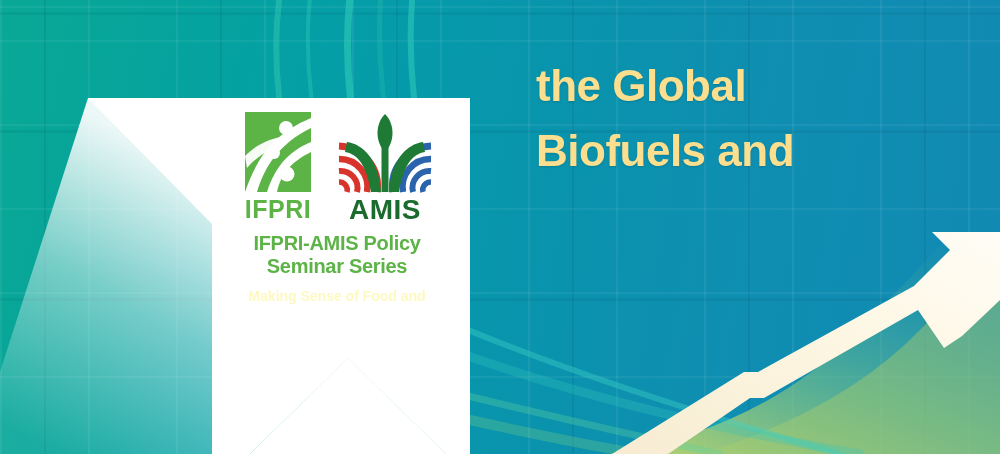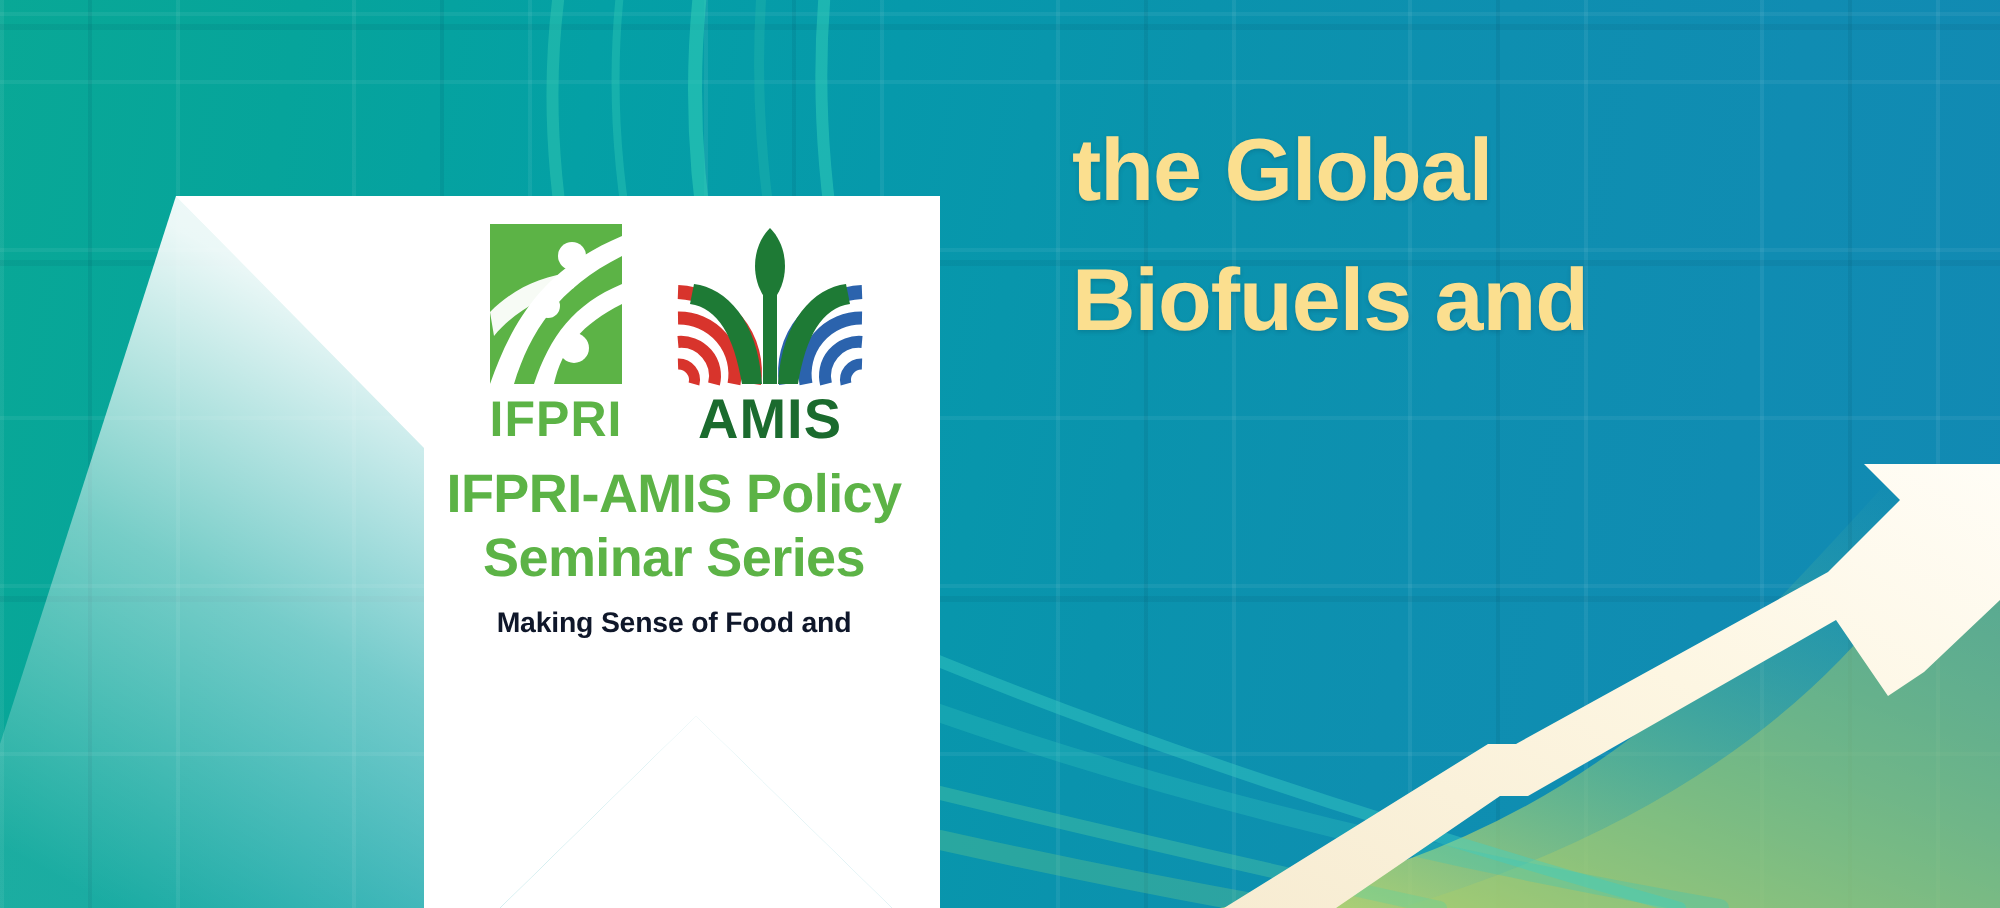--- a/index.html
+++ b/index.html
@@ -116,27 +116,27 @@
   }
 
   .logo-ifpri { width: 82px; }
   .logo-amis  { width: 104px; }
 
   .series-title {
     margin-top: 8px;
     color: #5cb346;
     font-family: "Liberation Sans", sans-serif;
     font-weight: bold;
-    font-size: 27px;
+    font-size: 20px;
     line-height: 1.17;
     letter-spacing: -0.3px;
   }
   .series-tagline {
     margin-top: 8px;
-    color: #0f172a;
+    color: #fef9c3;
     font-family: "Liberation Sans", sans-serif;
     font-weight: bold;
     font-size: 14.2px;
     line-height: 1.3;
     letter-spacing: -0.1px;
     padding: 0 12px;
   }
 
   
   .headline {

